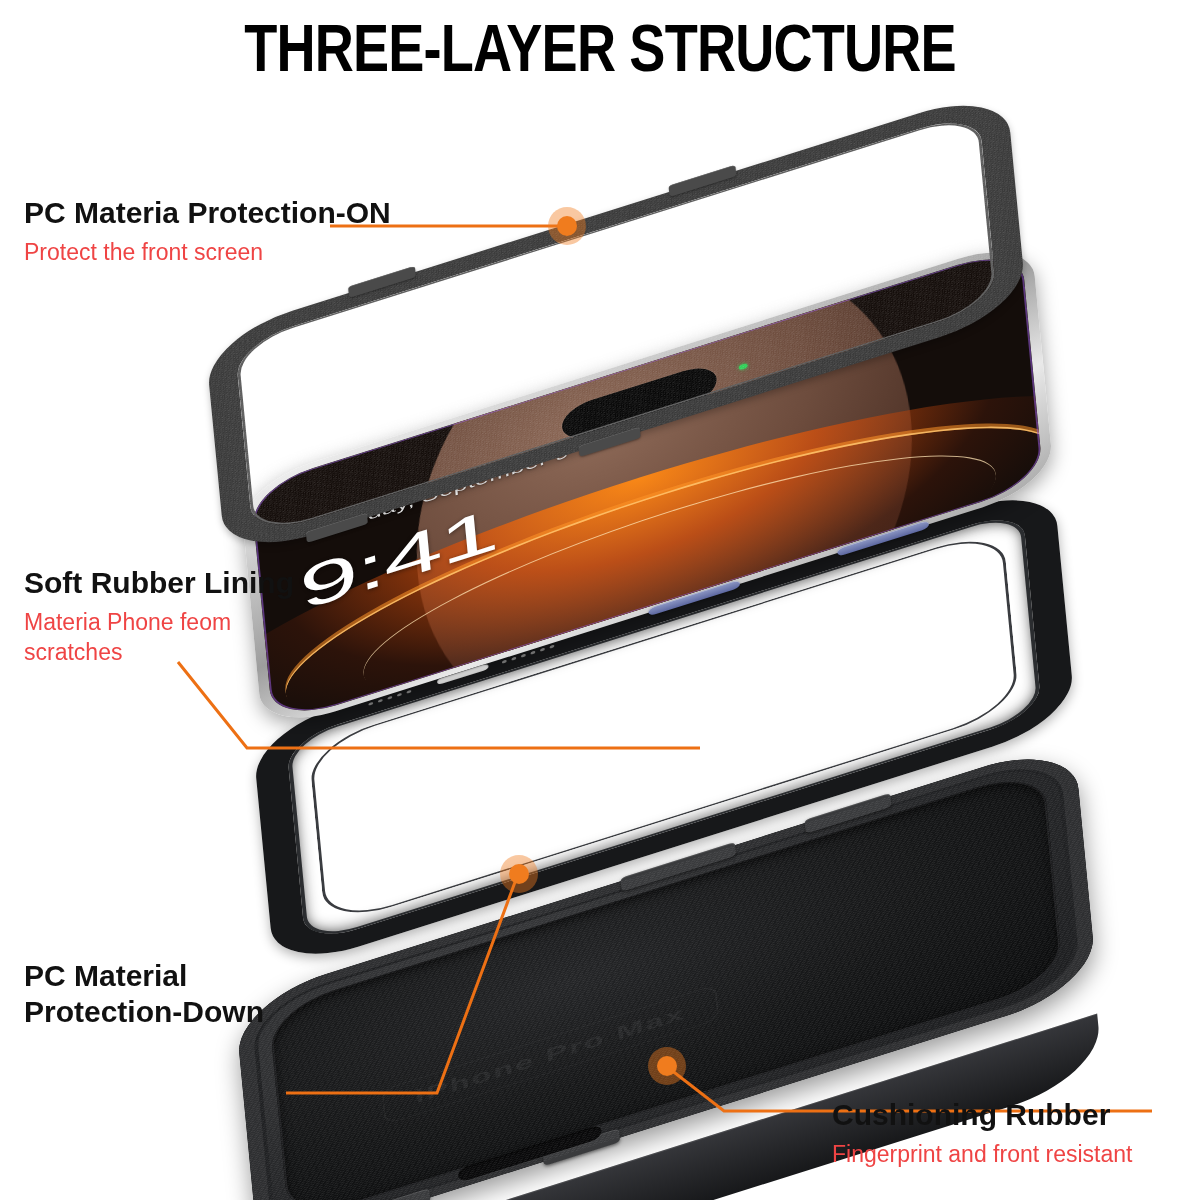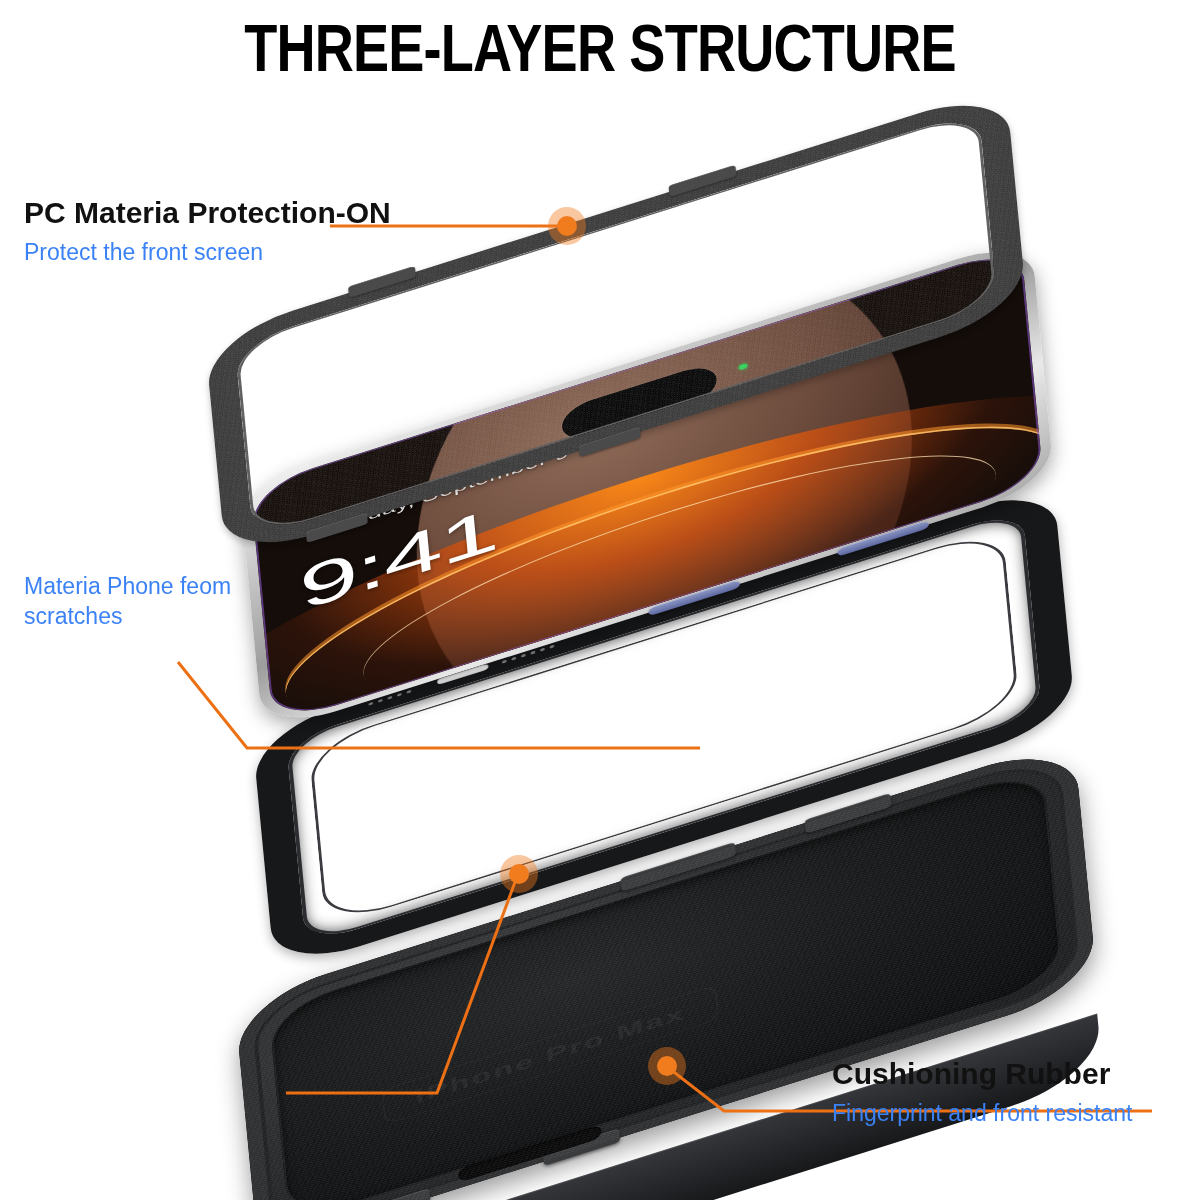--- a/index.html
+++ b/index.html
@@ -26,24 +26,24 @@
   }
 
   
   .callout { position:absolute; }
   .callout .head {
     font-weight:bold; color:#111;
     font-size:30px; line-height:36px;
     white-space:pre-line;
   }
   .callout .sub {
-    color:#3b82f6; font-size:23px; line-height:30px;
+    color:#ef4444; font-size:23px; line-height:30px;
     margin-top:6px; white-space:pre-line;
   }
-  .callout.right { text-align:left; }
+  .callout.right { text-align:left;margin-top:41px; }
 
   #co-pc-on   { left:24px;  top:158px;  width:470px;margin-top:37px; }
   #co-rubber  { left:24px;  top:565px;  width:330px; }
   #co-pc-down { left:24px;  top:958px;  width:350px; }
   #co-cushion { left:832px; top:1056px; width:360px; }
   .dot {
     position:absolute; width:20px; height:20px; border-radius:50%;
     background:#F07C1E;
     box-shadow:0 0 0 9px rgba(240,124,30,0.42);
   }
@@ -342,25 +342,28 @@
   <div class="dot" style="left:557px; top:216px;"></div>
   <div class="dot" style="left:509px; top:864px;"></div>
   <div class="dot" style="left:657px; top:1056px;"></div>
 
   <div class="callout" id="co-pc-on">
     <div class="head">PC Materia Protection-ON</div>
     <div class="sub">Protect the front screen</div>
   </div>
 
   <div class="callout" id="co-rubber">
+    <div class="head">Soft Rubber Lining</div>
     <div class="sub">Materia Phone feom
 scratches</div>
   </div>
 
   <div class="callout" id="co-pc-down">
+    <div class="head">PC Material
+Protection-Down</div>
   </div>
 
   <div class="callout right" id="co-cushion">
     <div class="head">Cushioning Rubber</div>
     <div class="sub">Fingerprint and front resistant</div>
   </div>
 
 </div>
 
 </body></html>

